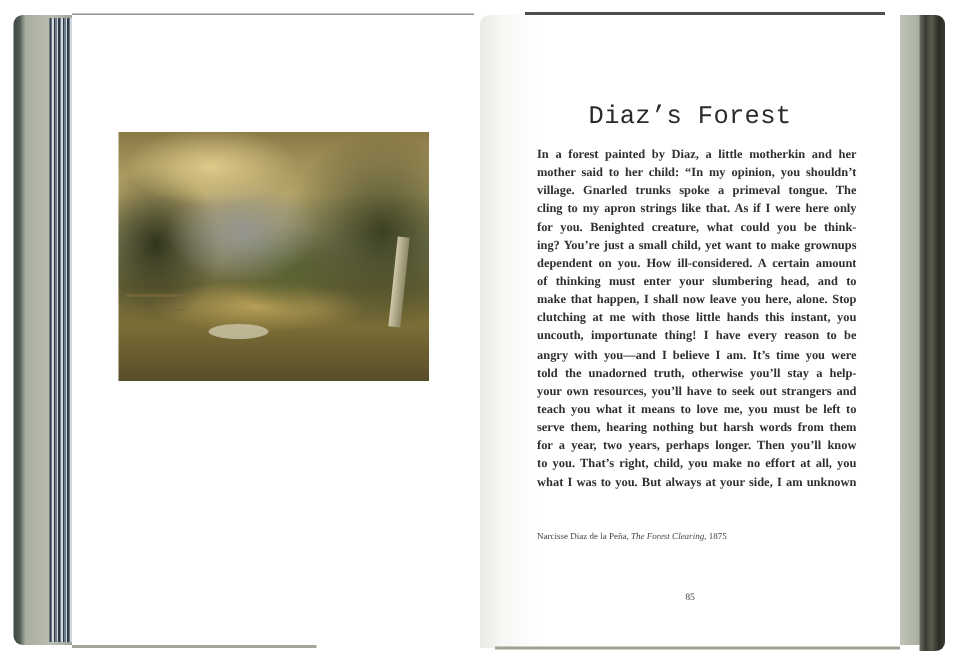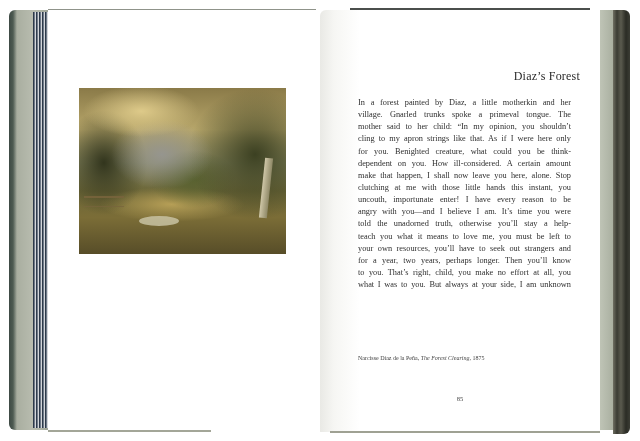--- a/index.html
+++ b/index.html
@@ -67,28 +67,28 @@
     position: absolute; left: 600px; top: 10px; width: 14px; height: 420px;
     background: linear-gradient(90deg, #bfc4b6, #a8ae9f);
   }
   .right-cover {
     position: absolute; left: 613px; top: 10px; width: 17px; height: 424px;
     background: linear-gradient(90deg, #6f6f62 0px, #3a3b33 4px, #5a5a4e 8px, #2b2c25 13px, #3b3c34 17px);
     border-radius: 0 6px 6px 0;
   }
 
   .chapter-title {
-    position: absolute; left: 340px; top: 69px; width: 240px; text-align: right;
-    font-size: 12px; color: #2a2a2a; letter-spacing: 0.2px;
+    position: absolute; left: 340px; top: 69px; width: 240px; text-align: center;
+    font-size: 17px; color: #2a2a2a; letter-spacing: 0.2px; font-family: Liberation Mono, monospace;
   }
   .body-text {
     position: absolute; left: 358px; top: 97px; width: 213px;
     font-size: 8.3px; line-height: 12.15px; color: #2f2f2f;
   }
-  .body-text .line { display: block; white-space: nowrap; text-align: justify; text-align-last: justify; height: 12.15px; overflow: hidden; }
+  .body-text .line { display: block; white-space: nowrap; text-align: justify; text-align-last: justify; height: 12.15px; overflow: hidden; font-weight: bold; }
   .caption {
     position: absolute; left: 358px; top: 355px; width: 220px;
     font-size: 6px; color: #444; white-space: nowrap;
   }
   .caption i { font-style: italic; }
   .page-number {
     position: absolute; left: 340px; top: 395px; width: 240px; text-align: center;
     font-size: 6.5px; color: #444;
   }
 </style>
@@ -110,32 +110,35 @@
   <div class="right-inner-edge"></div>
   <div class="right-cover"></div>
   <div class="right-page"></div>
   <div class="right-page-top-edge"></div>
   <div class="right-page-bottom-edge"></div>
 
   <div class="chapter-title">Diaz’s Forest</div>
 
   <div class="body-text">
     <span class="line">In a forest painted by Diaz, a little motherkin and her</span>
+    <span class="line">mother said to her child: “In my opinion, you shouldn’t</span>
     <span class="line">village. Gnarled trunks spoke a primeval tongue. The</span>
-    <span class="line">mother said to her child: “In my opinion, you shouldn’t</span>
     <span class="line">cling to my apron strings like that. As if I were here only</span>
     <span class="line">for you. Benighted creature, what could you be think-</span>
+    <span class="line">ing? You’re just a small child, yet want to make grownups</span>
     <span class="line">dependent on you. How ill-considered. A certain amount</span>
+    <span class="line">of thinking must enter your slumbering head, and to</span>
     <span class="line">make that happen, I shall now leave you here, alone. Stop</span>
     <span class="line">clutching at me with those little hands this instant, you</span>
-    <span class="line">uncouth, importunate enter! I have every reason to be</span>
+    <span class="line">uncouth, importunate thing! I have every reason to be</span>
     <span class="line">angry with you—and I believe I am. It’s time you were</span>
     <span class="line">told the unadorned truth, otherwise you’ll stay a help-</span>
+    <span class="line">your own resources, you’ll have to seek out strangers and</span>
     <span class="line">teach you what it means to love me, you must be left to</span>
-    <span class="line">your own resources, you’ll have to seek out strangers and</span>
+    <span class="line">serve them, hearing nothing but harsh words from them</span>
     <span class="line">for a year, two years, perhaps longer. Then you’ll know</span>
     <span class="line">to you. That’s right, child, you make no effort at all, you</span>
     <span class="line">what I was to you. But always at your side, I am unknown</span>
   </div>
 
   <div class="caption">
     <span>Narcisse Diaz de la Peña,</span>
     <i>The Forest Clearing,</i>
     <span>1875</span>
   </div>

